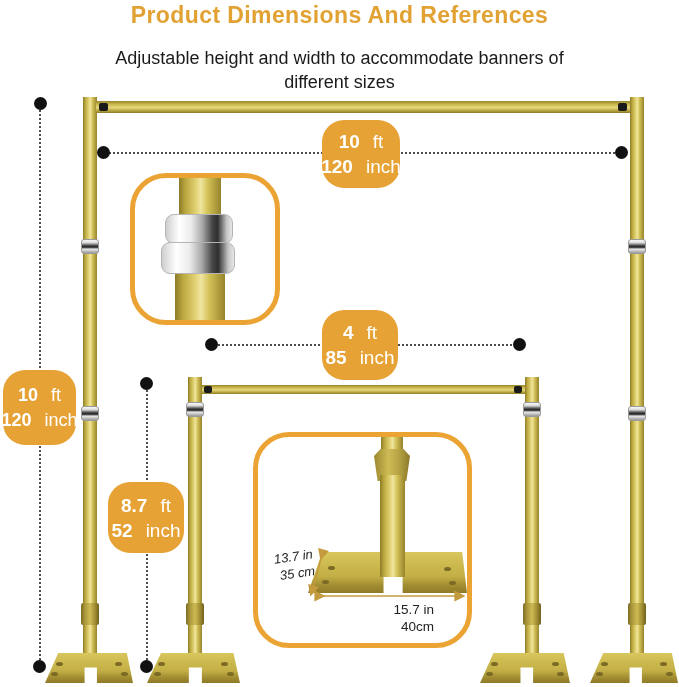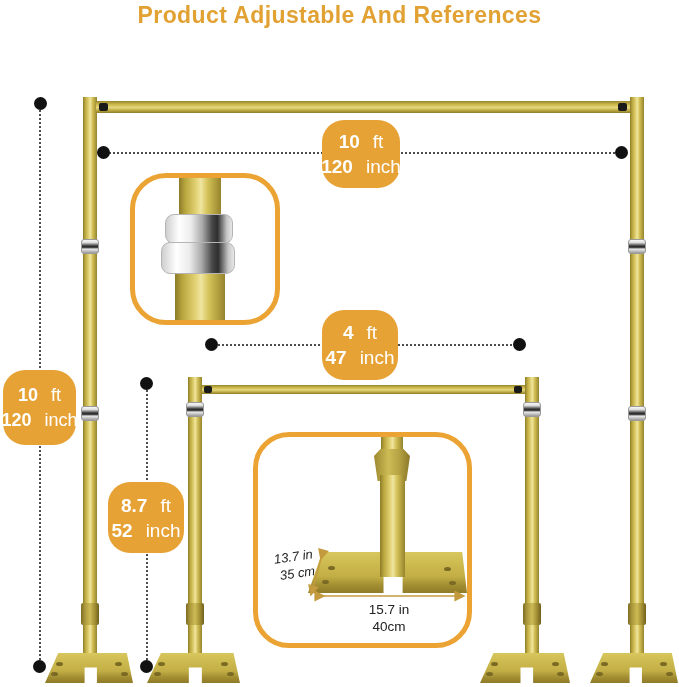--- a/index.html
+++ b/index.html
@@ -60,29 +60,31 @@
     position:absolute;border:1px solid #b5b5b5;border-radius:9px;box-sizing:border-box;
     background:linear-gradient(90deg,#cfcfcf 0%,#ffffff 20%,#ececec 38%,#a9a9a9 55%,#474747 70%,#2f2f2f 78%,#c6c6c6 92%,#e8e8e8 100%);
   }
   .knob{
     position:absolute;
     background:linear-gradient(90deg,#9c8930,#cdbb55 40%,#b5a244 70%,#8a7828);
     clip-path:polygon(18% 0,82% 0,100% 22%,90% 100%,10% 100%,0 22%);
   }
   .co-label{position:absolute;color:#222;}
   .italic{font-style:italic;}
-  .center{text-align:center;}
+  .center{text-align:right;}
 </style>
 </head>
 <body>
 
 <div id="canvas">
 
-  <div class="title">Product Adjustable And References</div>
+  <div class="title">Product Dimensions And References</div>
   <div class="subtitle">
+    <div>Adjustable height and width to accommodate banners of</div>
+    <div>different sizes</div>
   </div>
 
   <div>
     <div class="pole" style="left:83px;top:97px;width:14px;height:560px;"></div>
     <div class="pole" style="left:630px;top:97px;width:14px;height:560px;"></div>
     <div class="bar" style="left:96px;top:101px;width:534px;height:12px;"></div>
     <div class="tip" style="left:99px;top:103px;width:9px;height:8px;"></div>
     <div class="tip" style="left:618px;top:103px;width:9px;height:8px;"></div>
     <div class="collar" style="left:81px;top:239px;width:18px;height:15px;"></div>
     <div class="collar" style="left:628px;top:239px;width:18px;height:15px;"></div>
@@ -144,21 +146,21 @@
 
   <div class="dline-h" style="left:211px;top:344px;width:308px;"></div>
   <div class="dot" style="left:205px;top:338px;"></div>
   <div class="dot" style="left:513px;top:338px;"></div>
   <div class="badge" style="left:322px;top:310px;width:76px;height:70px;">
     <div class="row">
         <span class="num">4</span>
         <span>ft</span>
       </div>
     <div class="row">
-        <span class="num">47</span>
+        <span class="num">85</span>
         <span>inch</span>
       </div>
   </div>
 
   <div class="dline-v" style="left:39px;top:110px;height:550px;"></div>
   <div class="dot" style="left:34px;top:97px;"></div>
   <div class="dot" style="left:33px;top:660px;"></div>
   <div class="badge" style="left:3px;top:370px;width:73px;height:75px;font-size:18px;">
     <div class="row">
         <span class="num">10</span>

